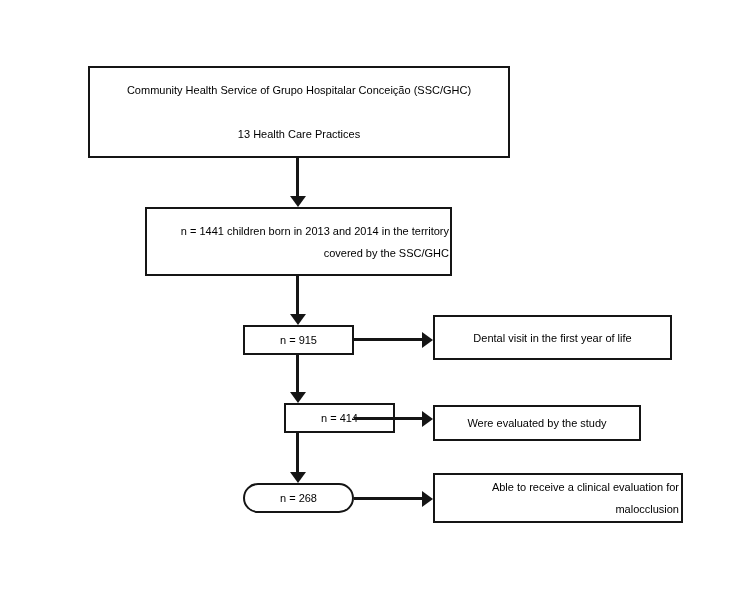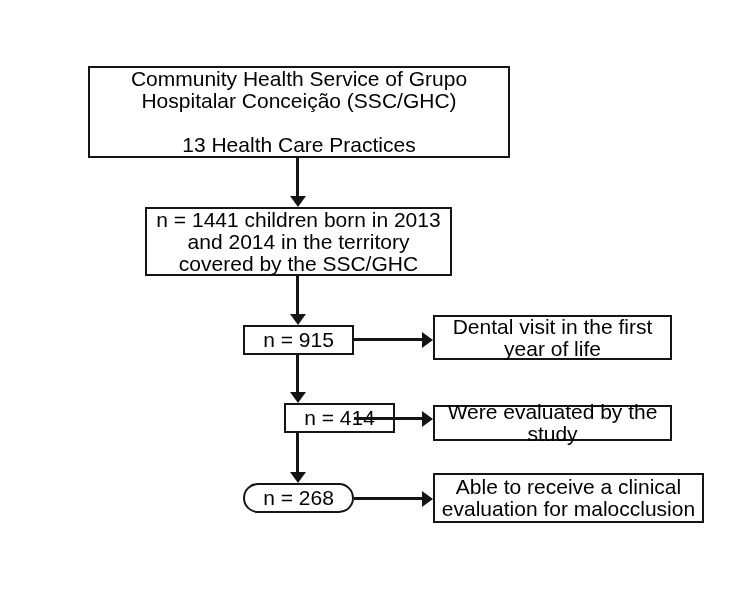--- a/index.html
+++ b/index.html
@@ -19,34 +19,34 @@
   }
 
   .box {
     position: absolute;
     border: 2px solid #151515;
     background: #ffffff;
     display: flex;
     flex-direction: column;
     align-items: center;
     justify-content: center;
-    text-align: center;
-    font-size: 21px;
+    text-align: right;
+    font-size: 11px;
     line-height: 22px;
   }
 
   .box-service     { left: 88px;  top: 66px;  width: 422px; height: 92px; padding: 0 8px; }
   .box-cohort      { left: 145px; top: 207px; width: 307px; height: 69px; padding: 17px 1px; }
   .box-n           { left: 243px; width: 111px; height: 30px; }
   .box-n915        { top: 325px; }
   .box-n414        { top: 403px; margin-left: 41px; }
   .box-n268        { top: 483px; border-radius: 15px; }
   .box-dental      { left: 433px; top: 315px; width: 239px; height: 45px; padding: 0 2px; }
-  .box-evaluated   { left: 433px; top: 405px; width: 239px; height: 30px; padding: 16px 2px; }
-  .box-clinical    { left: 433px; top: 473px; width: 271px; height: 50px; padding: 0 2px; }
+  .box-evaluated   { left: 433px; top: 405px; width: 208px; height: 30px; padding: 16px 2px; }
+  .box-clinical    { left: 433px; top: 473px; width: 250px; height: 50px; padding: 0 2px; }
 
   .service-gap { height: 22px; width: 100%; }
 
   .varrow {
     position: absolute;
     width: 3px;
     background: #151515;
   }
   .varrow::after {
     content: "";

